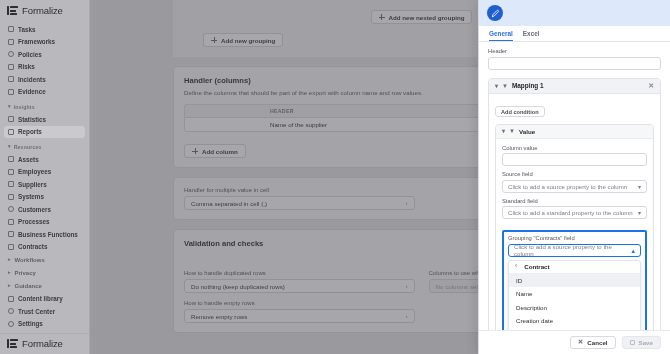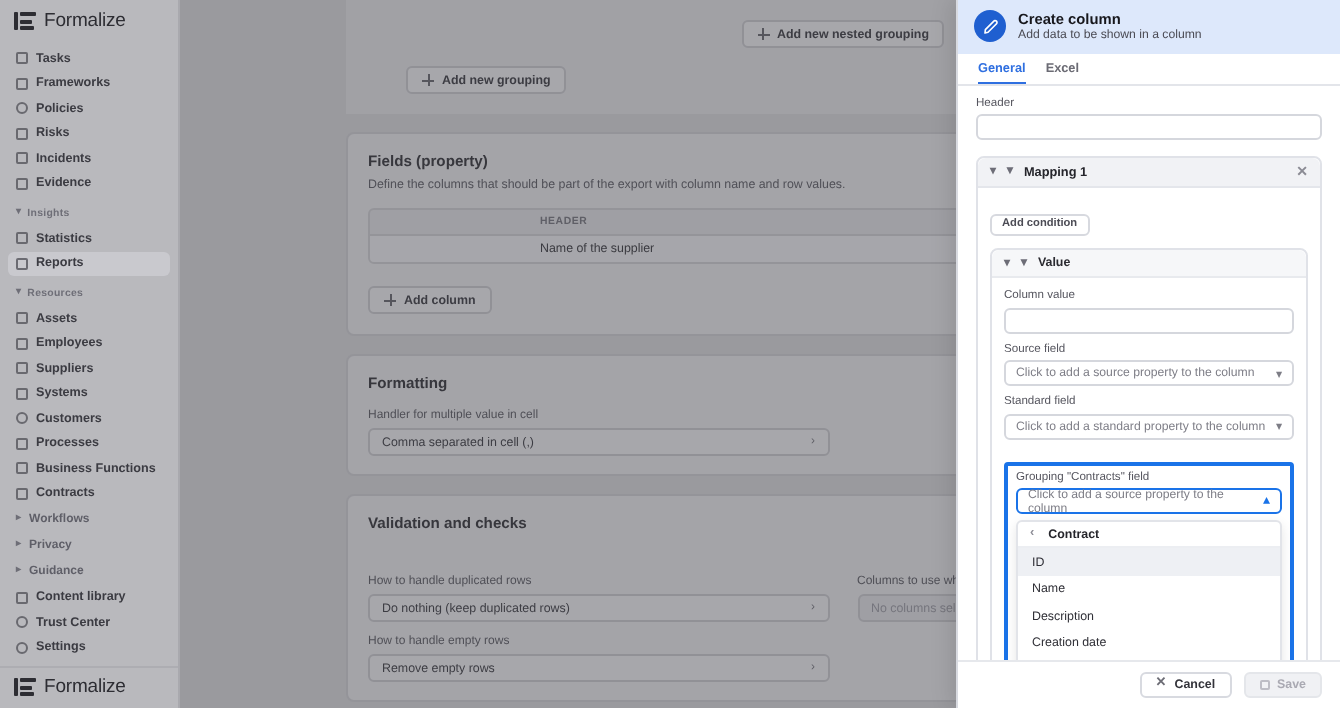--- a/index.html
+++ b/index.html
@@ -436,21 +436,21 @@
           </div>
           <div style="display:flex;justify-content:flex-start;margin-top:9px;padding-left:20px;">
             <div class="ghost-btn">
               <span class="plus"></span>
               <span>Add new grouping</span>
             </div>
           </div>
         </div>
 
         <div class="card">
-          <div class="sec-title">Fields (property)</div>
+          <div class="sec-title">Handler (columns)</div>
           <div class="sec-sub">Define the columns that should be part of the export with column name and row values.</div>
 
           <div>
             <div class="tbl-head">
               <span class="col-a"></span>
               <span class="col-b">HEADER</span>
               <span class="col-c">COLUMN VALUE</span>
             </div>
             <div class="tbl-row">
               <span class="col-a"><span class="grip"></span></span>
@@ -461,21 +461,20 @@
 
           <div style="margin-top:8px;">
             <div class="ghost-btn">
               <span class="plus"></span>
               <span>Add column</span>
             </div>
           </div>
         </div>
 
         <div class="card">
-          <div class="sec-title" style="margin-bottom:9px;">Formatting</div>
           <div class="two-col">
             <div>
               <div class="field-label">Handler for multiple value in cell</div>
               <div class="select">
                 <span>Comma separated in cell (,)</span>
                 <span class="select-chev">›</span>
               </div>
             </div>
             <div></div>
           </div>
@@ -514,24 +513,20 @@
     <div class="scrim"></div>
   </main>
 
   <section class="panel">
 
     <div class="panel-head">
       <span class="pen-circle">
         <svg width="9" height="9" viewBox="0 0 24 24" aria-hidden="true">
           <path d="M4 20l4-1 11-11a2.5 2.5 0 10-3.5-3.5L4.5 15.5 4 20z" fill="none" stroke="#ffffff" stroke-width="2.2" stroke-linejoin="round" stroke-linecap="round"></path>
         </svg>
-      </span>
-      <span>
-        <div class="panel-title">Create column</div>
-        <div class="panel-sub">Add data to be shown in a column</div>
       </span>
     </div>
 
     <div class="tabs">
       <div class="tab active">General</div>
       <div class="tab">Excel</div>
     </div>
 
     <div class="panel-body">
 

